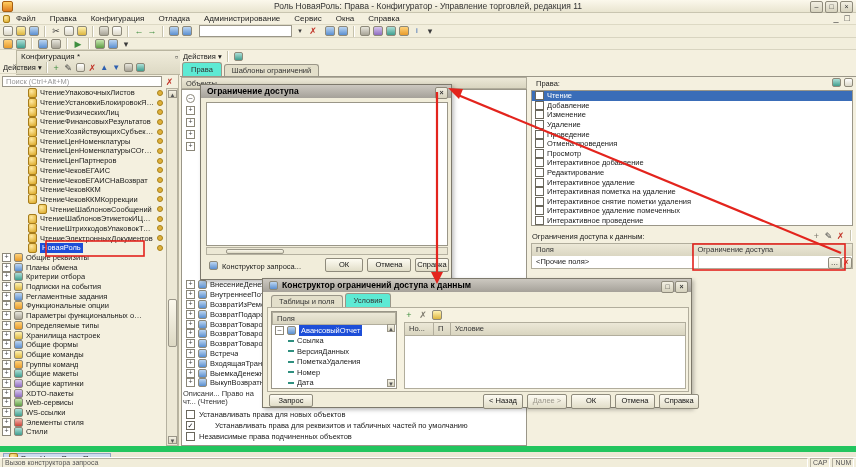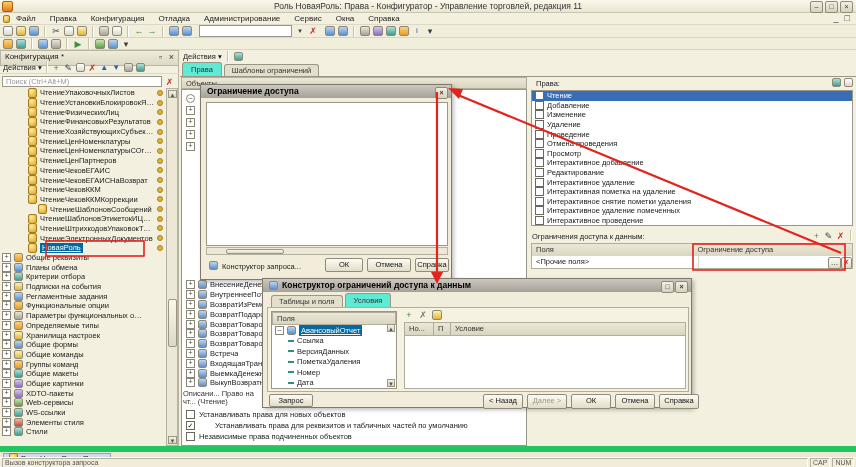--- a/index.html
+++ b/index.html
@@ -35,21 +35,21 @@
   .pbtn{background:linear-gradient(#fdfbf2,#e1ddc8);border:1px solid #8f8b7c;border-radius:2px;
         text-align:center;font-size:7.5px;line-height:12px;color:#111;}
   .pbtn.disabled{color:#9b978a;}
   
   .phead{background:linear-gradient(#f0ecdb,#ddd9c4);border:1px solid #b9b5a0;font-size:8px;line-height:11px;padding-left:4px;}
   .input{background:#fff;border:1px solid #9a9688;font-size:7.5px;color:#999;line-height:10px;padding-left:3px;overflow:hidden;white-space:nowrap;}
   
   .treebox{background:#fff;border:1px solid #9a9688;overflow:hidden;}
   .trow{display:flex;align-items:center;gap:3px;padding-left:2px;white-space:nowrap;overflow:hidden;}
   .trow .lbl{overflow:hidden;text-overflow:ellipsis;max-width:118px;}
-  .sel{background:#0369a1;color:#fff;padding:4px 2px;text-decoration:underline;}
+  .sel{background:#1d4ed8;color:#fff;padding:4px 2px;}
   .exp{display:inline-block;width:7px;height:7px;border:1px solid #8a8678;background:#fff;
        font-size:7px;line-height:5px;text-align:center;color:#444;flex:none;}
   .dot{width:4px;height:4px;border-radius:50%;background:#e0b13a;border:1px solid #a8821e;margin-left:auto;margin-right:3px;flex:none;}
   .role-ic{display:inline-block;width:7px;height:8px;flex:none;border:1px solid #a67c1a;border-radius:2px;
            background:radial-gradient(circle at 35% 30%,#ffe9a0,#d9a520);}
   .cb{display:inline-block;width:7px;height:7px;border:1px solid #6a675c;background:#fff;flex:none;
       font-size:7px;line-height:7px;text-align:center;color:#111;}
   .cb.on::after{content:"✓";}
   .colhead{background:linear-gradient(#ece8d7,#d9d5c0);border:1px solid #b1ad9c;font-size:7.5px;line-height:11px;padding-left:4px;color:#333;}
   
@@ -154,21 +154,21 @@
         <span class="tsep"></span>
         <span class="gi t-green">▶</span>
         <span class="tsep"></span>
         <span class="gi c-green"></span>
         <span class="gi c-blue"></span>
         <span class="gi t-dark">▾</span>
       </span>
   </div>
 
   <div class="abs" style="left:0;top:50px;width:179px;height:396px;border-right:1px solid #b9b5a0;background:#f4f0df;">
-    <div class="abs phead" style="left:0;top:0;width:179px;height:16px;">
+    <div class="abs phead" style="left:16px;top:0;width:179px;height:25px;">
       <span>Конфигурация *</span>
       <span class="abs" style="right:2px;top:1px;display:flex;gap:2px;">
 
       <span class="gi sm t-dark">▫</span>
           <span class="gi sm t-dark">×</span>
         </span>
     </div>
     <div class="abs" style="left:0;top:12px;width:179px;height:12px;display:flex;align-items:center;gap:2px;padding-left:3px;border-bottom:1px solid #ddd9c4;">
       <span><span>Действия</span> ▾</span>
       <span class="tsep"></span>

